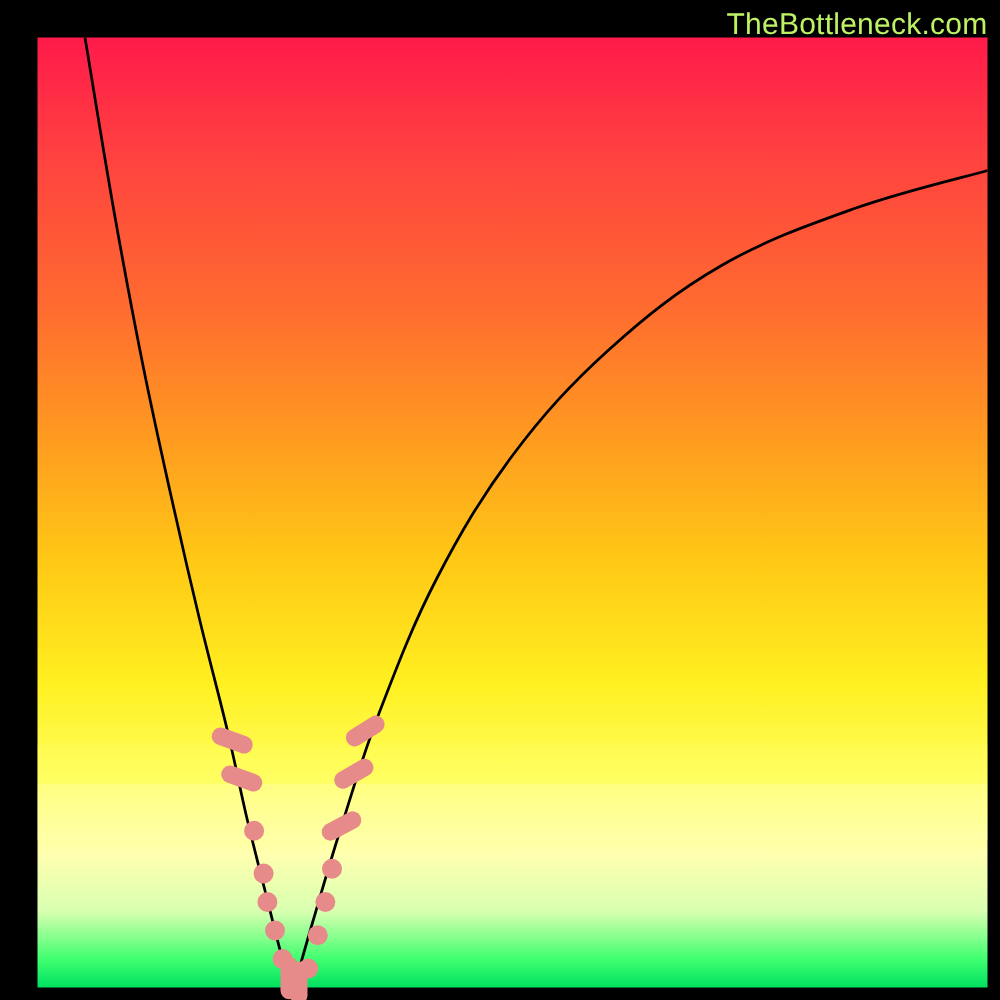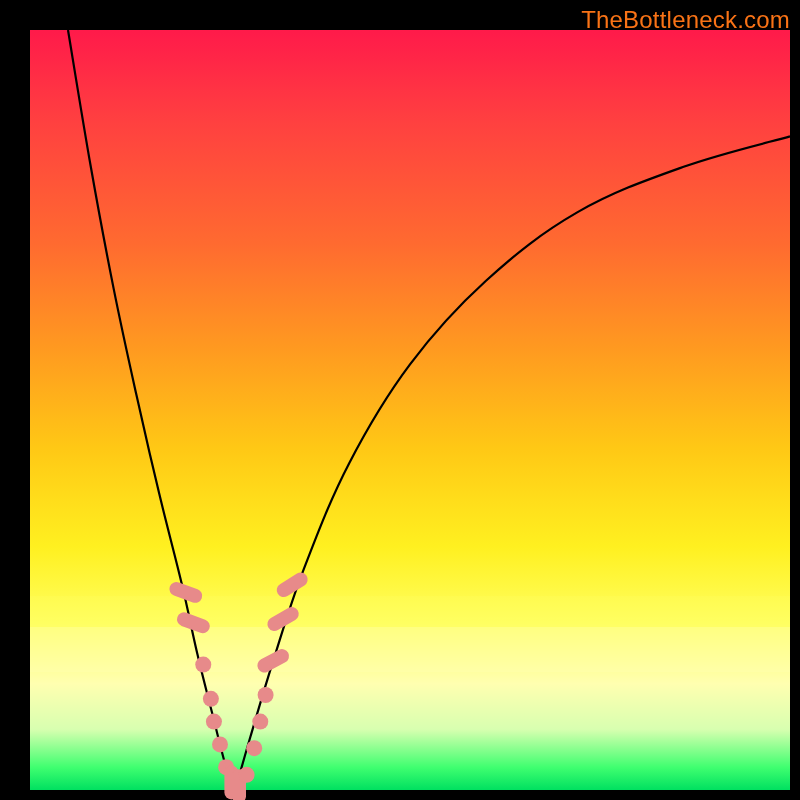--- a/index.html
+++ b/index.html
@@ -42,21 +42,21 @@
     left: 0;
     width: 100%;
     pointer-events: none;
   }
   .zone-yellow1 { top: 74.5%; height: 4%; background: rgba(255,255,100,0.25); }
   .zone-yellow2 { top: 78.5%; height: 6%; background: rgba(255,255,180,0.35); }
   .attribution {
     position: absolute;
     top: 6px;
     right: 10px;
-    color: #f97316;
+    color: #bef264;
     font-size: 24px;
     font-weight: 500;
     letter-spacing: 0.2px;
     user-select: none;
     margin-left: 20px;
   }
   svg.curves {
     position: absolute;
     left: 0;
     top: 0;

